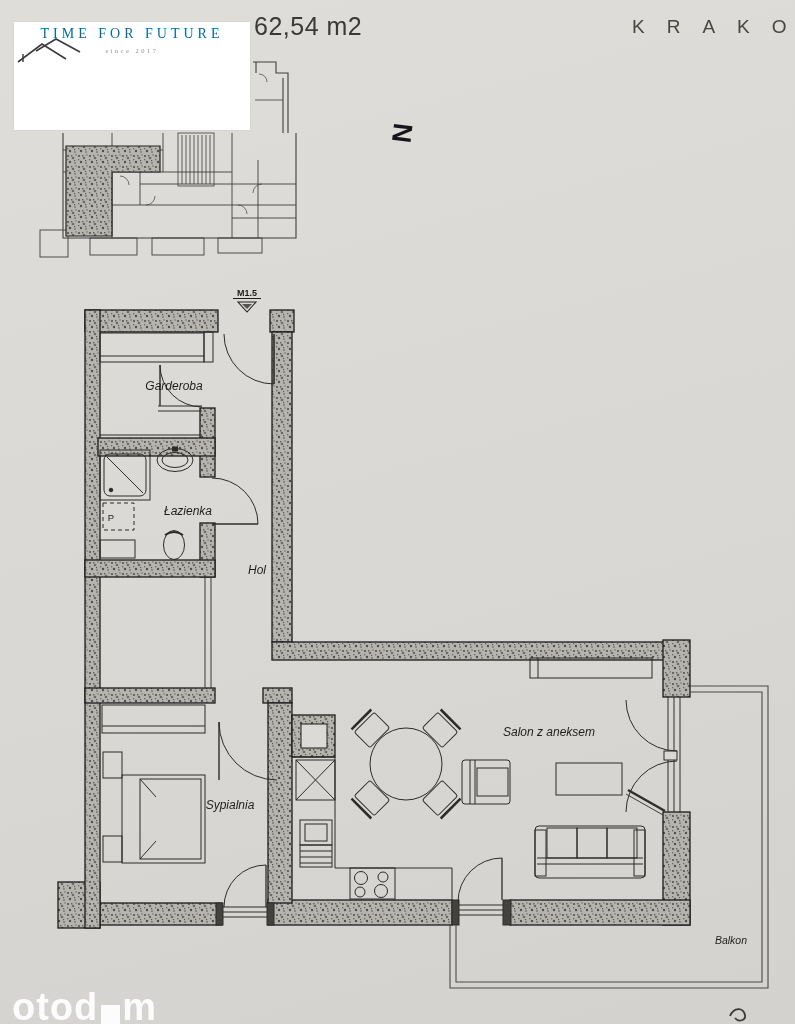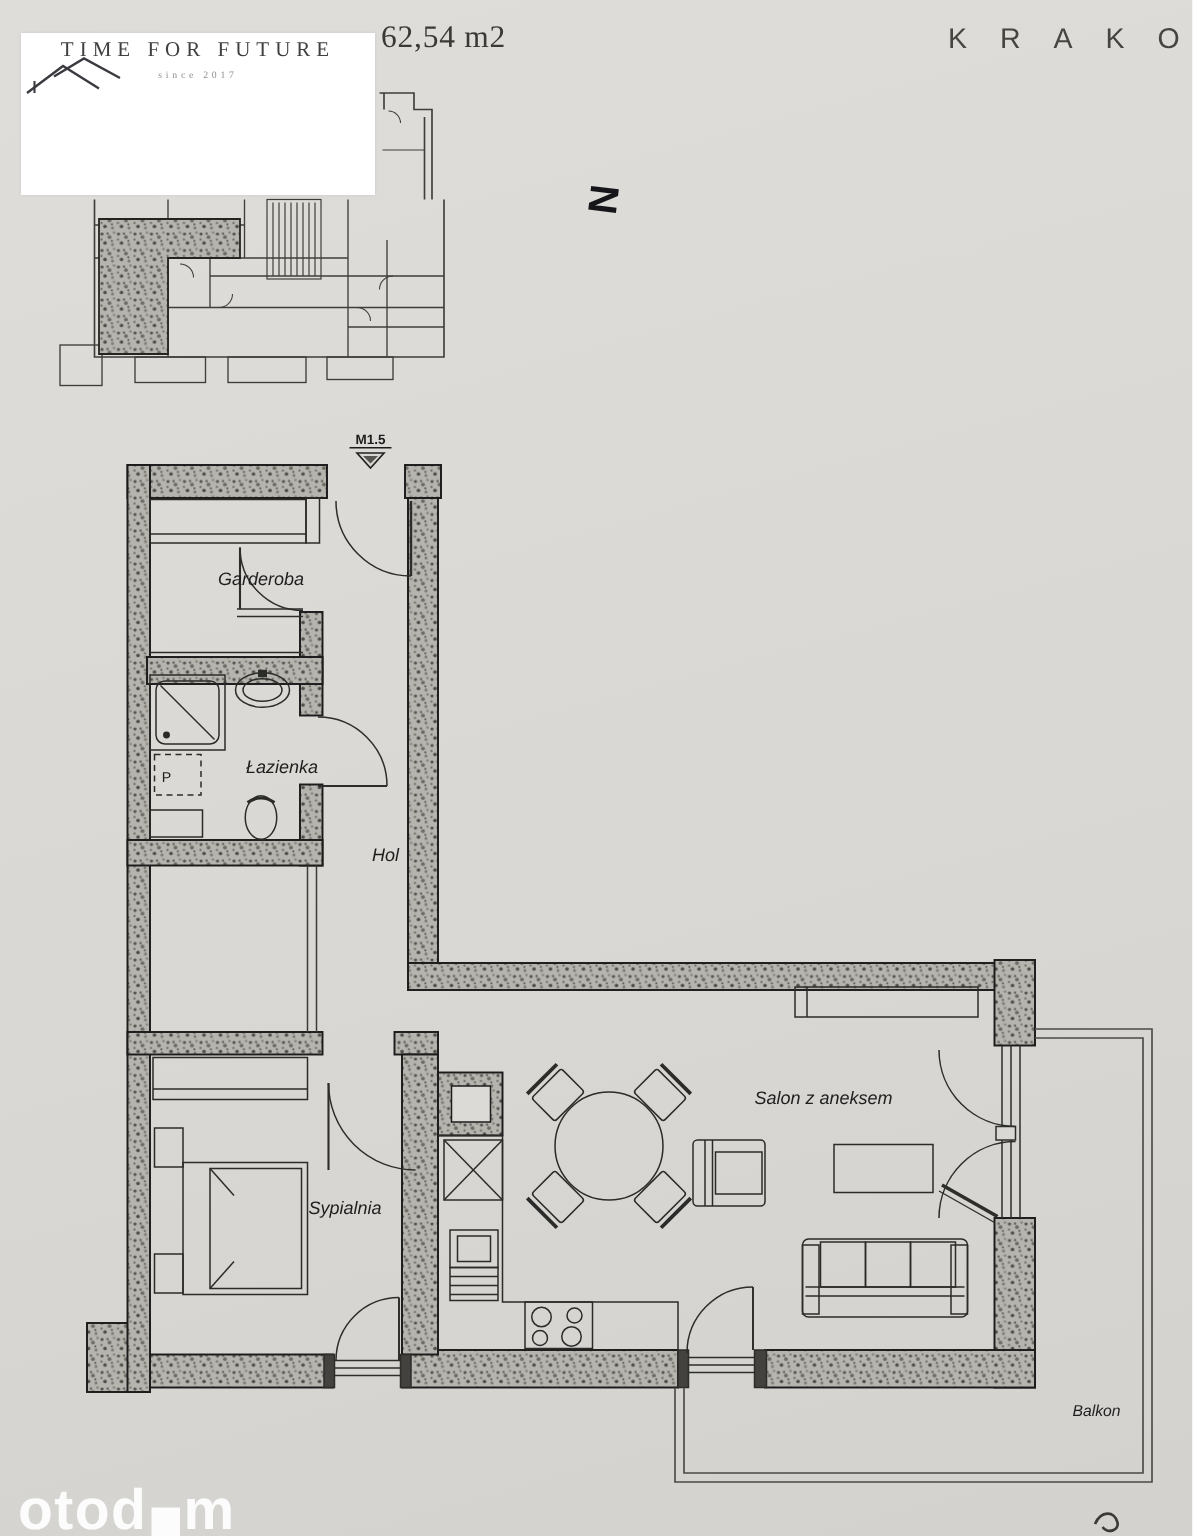--- a/index.html
+++ b/index.html
@@ -14,28 +14,28 @@
   .stage{position:absolute;inset:0;width:795px;height:1024px;background:linear-gradient(165deg,#deddda 0%,#dad9d5 45%,#d3d2ce 100%);}
   svg{position:absolute;left:0;top:0;}
   .logo-card{
     position:absolute;left:14px;top:22px;width:236px;height:108px;background:#ffffff;
     display:flex;flex-direction:column;align-items:center;justify-content:flex-start;
     box-shadow:0 0 2px rgba(0,0,0,0.08);
   }
   .logo-roof{margin-top:14px;height:30px;}
   .logo-title{
     font-family:"Liberation Serif",serif;font-size:14px;letter-spacing:4px;
-    color:#404040;margin-top:4px;white-space:nowrap;
+    color:#0369a1;margin-top:4px;white-space:nowrap;
   }
   .logo-tagline{
     font-family:"Liberation Serif",serif;font-size:6.5px;letter-spacing:2.5px;
     color:#8f8f92;margin-top:5px;
   }
   .area-label{
-    position:absolute;left:254px;top:12px;font-size:21px;color:#3a3936;letter-spacing:0.5px;font-family:Liberation Serif, serif;
+    position:absolute;left:254px;top:12px;font-size:25px;color:#3a3936;letter-spacing:0.5px;
   }
   .city-label{
     position:absolute;left:632px;top:16px;font-size:19px;color:#46453f;letter-spacing:22px;white-space:nowrap;
   }
   .watermark{
     position:absolute;left:12px;top:988px;
     font-size:38px;font-weight:bold;color:rgba(255,255,255,0.92);
     letter-spacing:1px;display:flex;align-items:flex-end;line-height:1;
   }
   .wm-sq{display:inline-block;width:19px;height:19px;background:rgba(255,255,255,0.92);margin:0 2px 2px 3px;}

